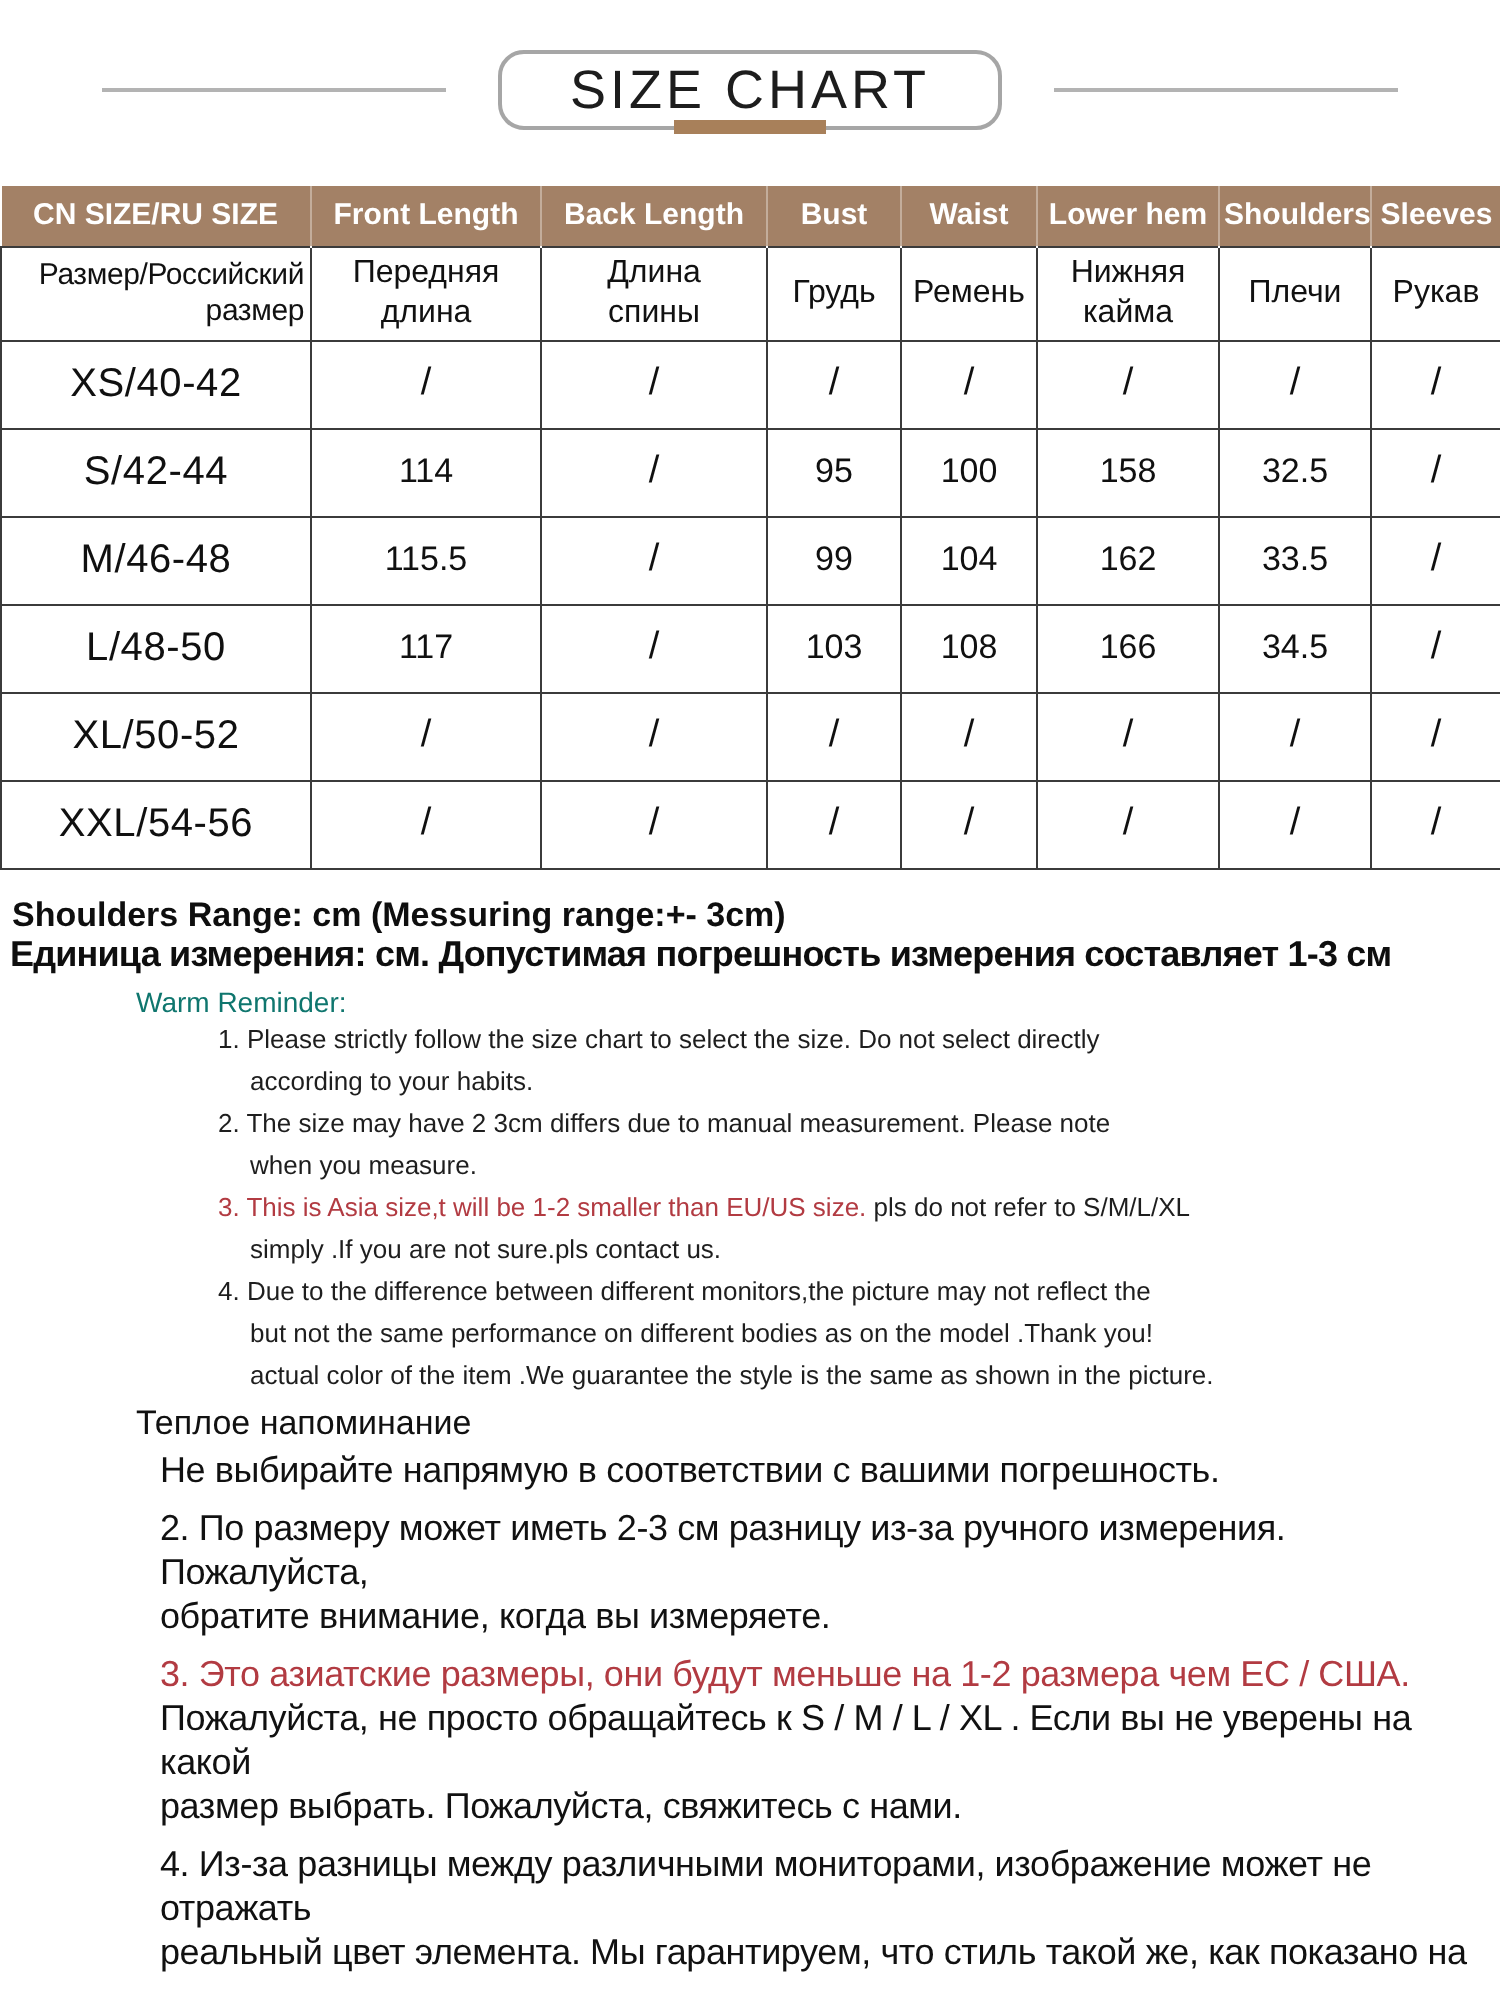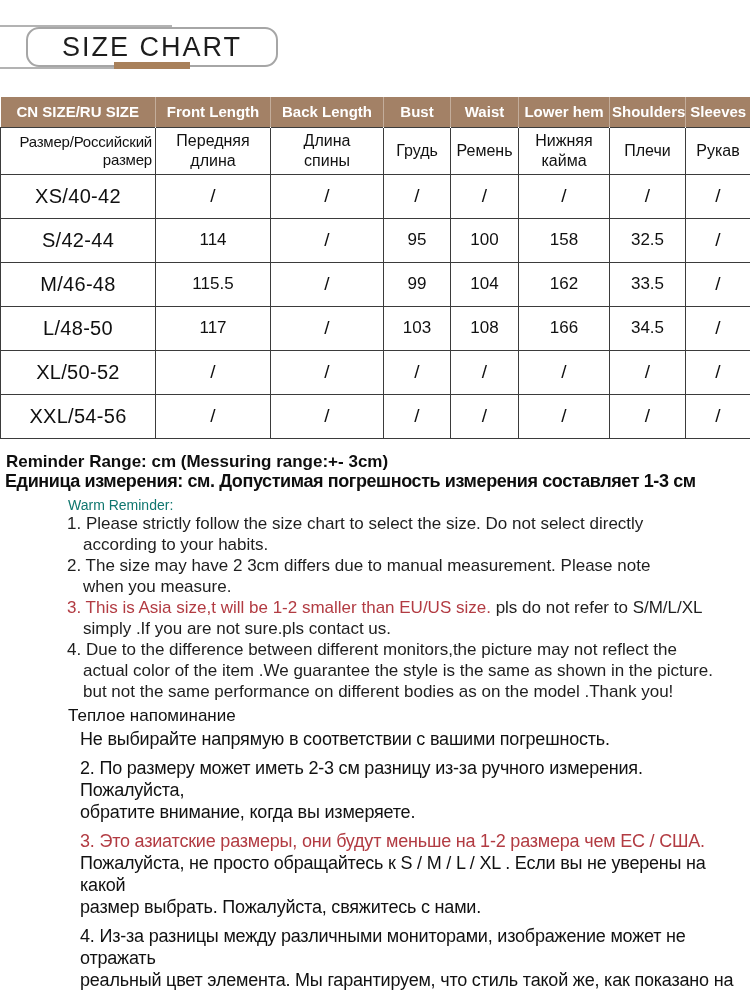--- a/index.html
+++ b/index.html
@@ -9,21 +9,21 @@
     --border:#3b3b3b;
   }
   *{box-sizing:border-box;}
   html,body{margin:0;padding:0;}
   body{
     width:750px;height:1000px;overflow:hidden;background:#fff;
     font-family:"Liberation Sans","DejaVu Sans",sans-serif;color:#1e1e1e;
   }
   
   .title-row{
-    margin-top:25px;display:flex;justify-content:center;flex-direction:column;
+    margin-top:25px;display:flex;align-items:center;justify-content:center;
   }
   .side-line{width:172px;border-top:2px solid #b3b3b3;height:0;}
   .title-box{
     position:relative;width:252px;height:40px;margin:0 26px;
     border:2px solid #a6a6a6;border-radius:13px;
     display:flex;align-items:center;justify-content:center;background:#fff;
   }
   .title-box h1{
     margin:0;font-size:27px;font-weight:400;letter-spacing:2px;color:#1d1d1d;
   }
@@ -49,21 +49,21 @@
   }
   tr.ru-head th.ru-first{font-size:15px;text-align:right;padding-right:3px;letter-spacing:-0.2px;margin-top:41px;}
   tbody tr{height:44px;}
   tbody td{border:1px solid var(--border);font-size:17px;color:#101010;}
   tbody td.size-cell{font-size:20px;letter-spacing:0.3px;}
   tbody td.slash{font-size:19px;}
   
   .ref-en{margin:13px 0 0 6px;font-size:17px;font-weight:bold;line-height:19px;color:#0e0e0e;}
   .ref-ru{margin:0 0 0 5px;font-size:18px;font-weight:bold;letter-spacing:-0.4px;line-height:21px;color:#0e0e0e;}
   .warm-title{margin:5px 0 0 68px;font-size:14px;line-height:16px;color:#0f766e;}
-  .en-list{margin-left:67px;font-size:17px;line-height:21px;color:#1e1e1e;}
+  .en-list{margin-left:109px;font-size:13px;line-height:21px;color:#1e1e1e;}
   .en-list .line.cont{padding-left:16px;}
   .ru-title{margin:4px 0 0 68px;font-size:17px;line-height:20px;color:#111;}
   .ru-list{margin:2px 0 0 80px;font-size:18px;line-height:22px;letter-spacing:-0.2px;color:#111;}
   .ru-list .item{margin-bottom:7px;}
   .red{color:var(--alert-red);}
 </style>
 </head>
 <body>
 
 <div class="page">
@@ -167,40 +167,40 @@
           <td class="slash">/</td>
           <td class="slash">/</td>
           <td class="slash">/</td>
           <td class="slash">/</td>
           <td class="slash">/</td>
           <td class="slash">/</td>
         </tr>
       </tbody>
   </table>
 
-  <div class="ref-en">Reminder Range: cm (Messuring range:+- 3cm)</div>
+  <div class="ref-en">Shoulders Range: cm (Messuring range:+- 3cm)</div>
   <div class="ref-ru">Единица измерения: см. Допустимая погрешность измерения составляет 1-3 см</div>
   <div class="warm-title">Warm Reminder:</div>
   <div class="en-list" id="en-list">
       <div class="item">
         <div class="line"><span>1. Please strictly follow the size chart to select the size. Do not select directly</span></div>
         <div class="line cont"><span>according to your habits.</span></div>
       </div>
       <div class="item">
         <div class="line"><span>2. The size may have 2 3cm differs due to manual measurement. Please note</span></div>
         <div class="line cont"><span>when you measure.</span></div>
       </div>
       <div class="item">
         <div class="line"><span class="red">3. This is Asia size,t will be 1-2 smaller than EU/US size.</span><span> pls do not refer to S/M/L/XL</span></div>
         <div class="line cont"><span>simply .If you are not sure.pls contact us.</span></div>
       </div>
       <div class="item">
         <div class="line"><span>4. Due to the difference between different monitors,the picture may not reflect the</span></div>
+        <div class="line cont"><span>but not the same performance on different bodies as on the model .Thank you!</span></div>
         <div class="line cont"><span>actual color of the item .We guarantee the style is the same as shown in the picture.</span></div>
-        <div class="line cont"><span>but not the same performance on different bodies as on the model .Thank you!</span></div>
       </div>
     </div>
   <div class="ru-title">Теплое напоминание</div>
   <div class="ru-list" id="ru-list">
       <div class="item">
         <div class="line cont"><span>Не выбирайте напрямую в соответствии с вашими погрешность.</span></div>
       </div>
       <div class="item">
         <div class="line"><span>2. По размеру может иметь 2-3 см разницу из-за ручного измерения. Пожалуйста,</span></div>
         <div class="line cont"><span>обратите внимание, когда вы измеряете.</span></div>

